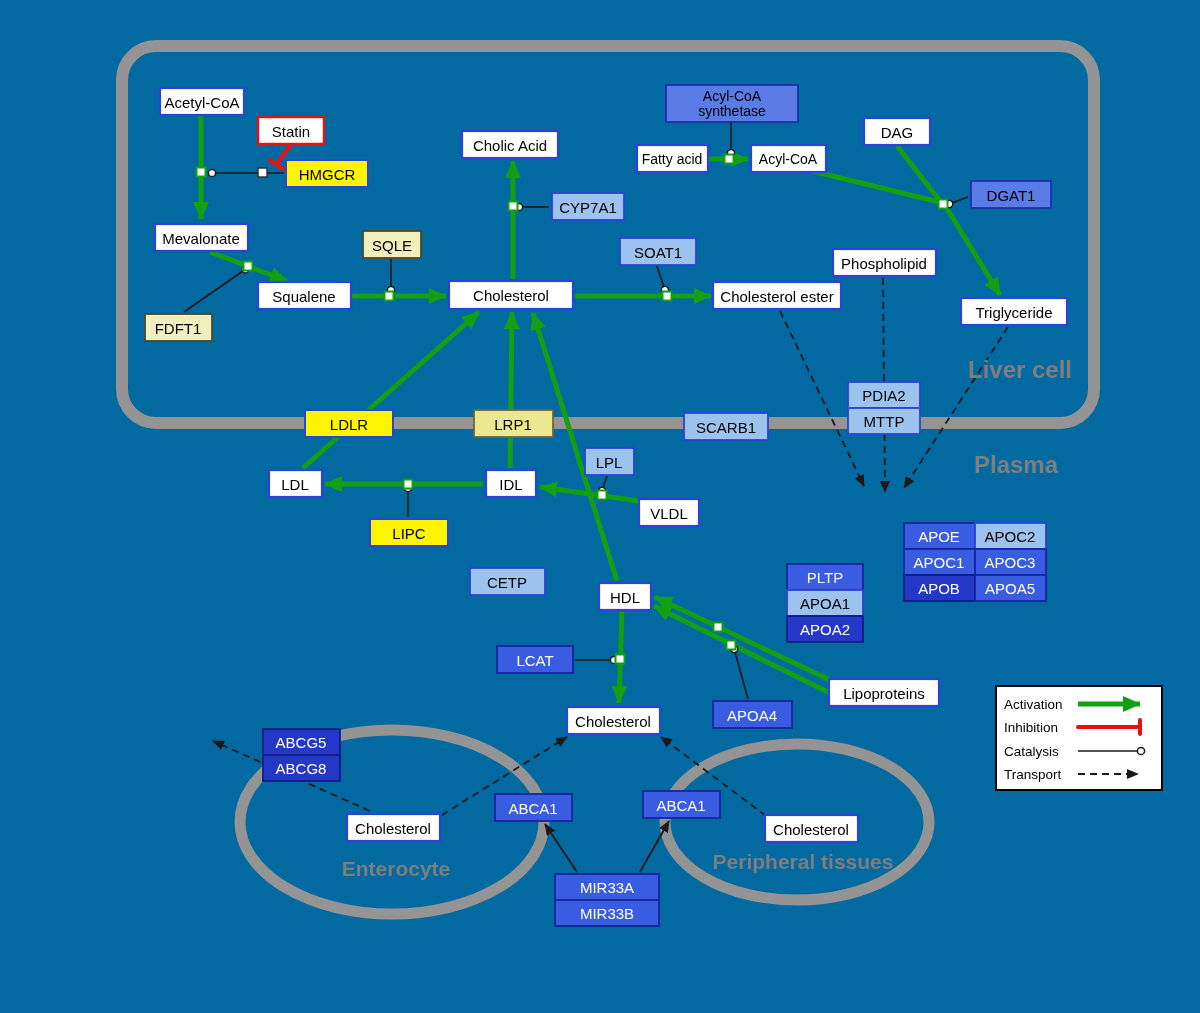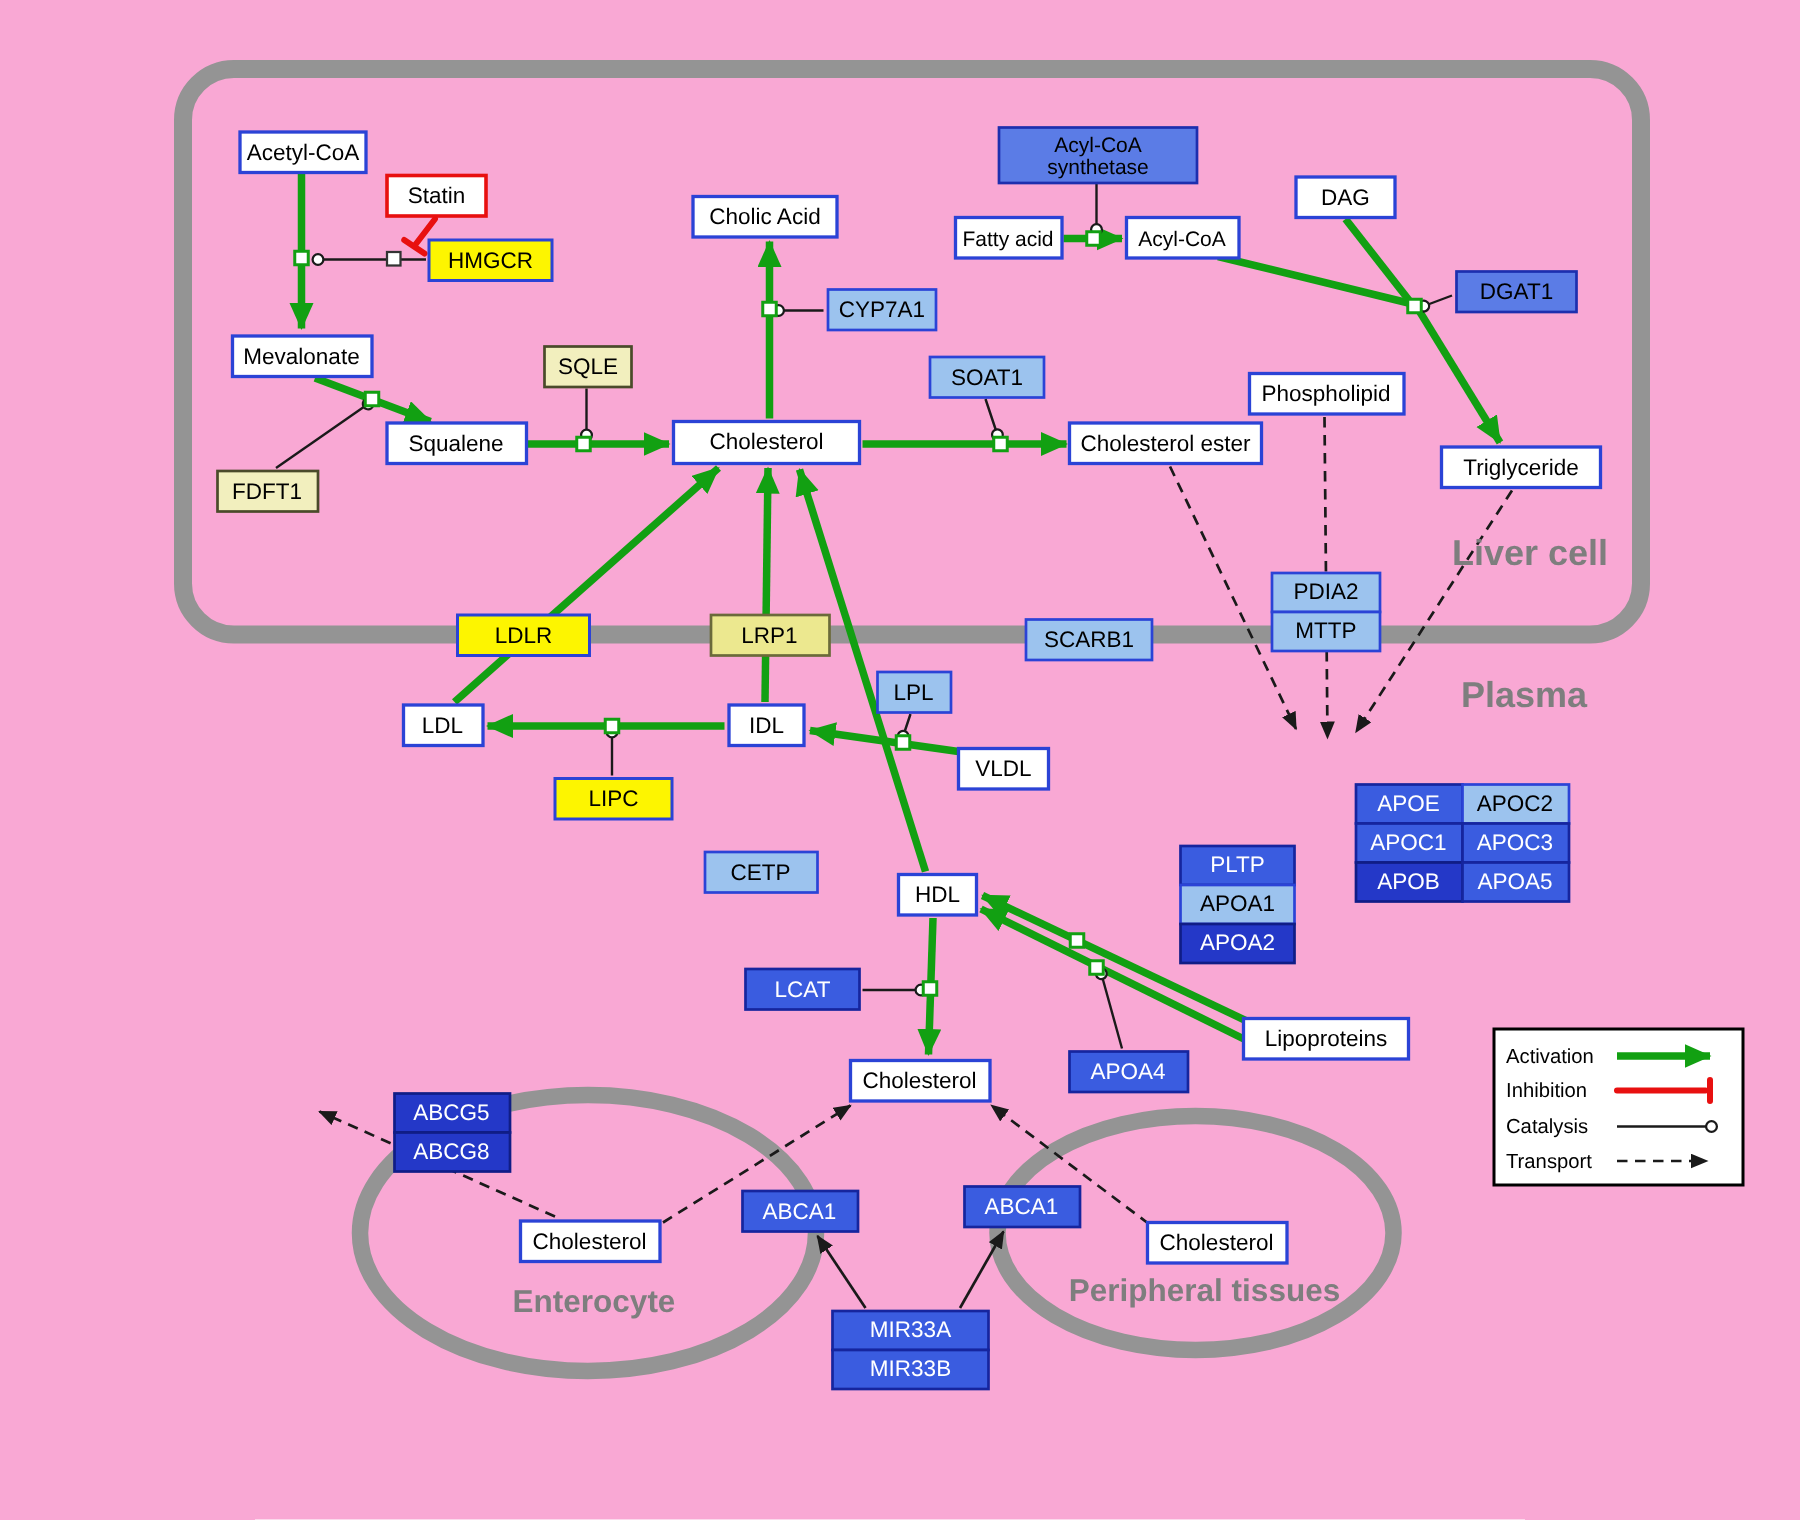--- a/index.html
+++ b/index.html
@@ -1,16 +1,16 @@
 <!DOCTYPE html>
 <html><head>
 <meta charset="utf-8">
 <style>
   html,body{margin:0;padding:0;background:#fff;}
-  .stage{width:1200px;height:1013px;position:relative;background:#f9a8d4;overflow:hidden;}
+  .stage{width:1200px;height:1013px;position:relative;background:#0369a1;overflow:hidden;}
   svg{display:block;}
   text{font-family:"Liberation Sans",sans-serif;}
   .lbl{font-size:15px;text-anchor:middle;dominant-baseline:central;fill:#000;}
   .w{fill:#fff;}
   .sm{font-size:14px;}
   .region{font-size:24px;font-weight:bold;fill:#7e7e7e;text-anchor:middle;dominant-baseline:central;}
   .region2{font-size:21px;}
   .legendtxt{font-size:13.5px;fill:#000;dominant-baseline:central;}
   .membrane{fill:none;stroke:#949494;stroke-width:12;}
   .cellline{fill:none;stroke:#949494;stroke-width:11;}

